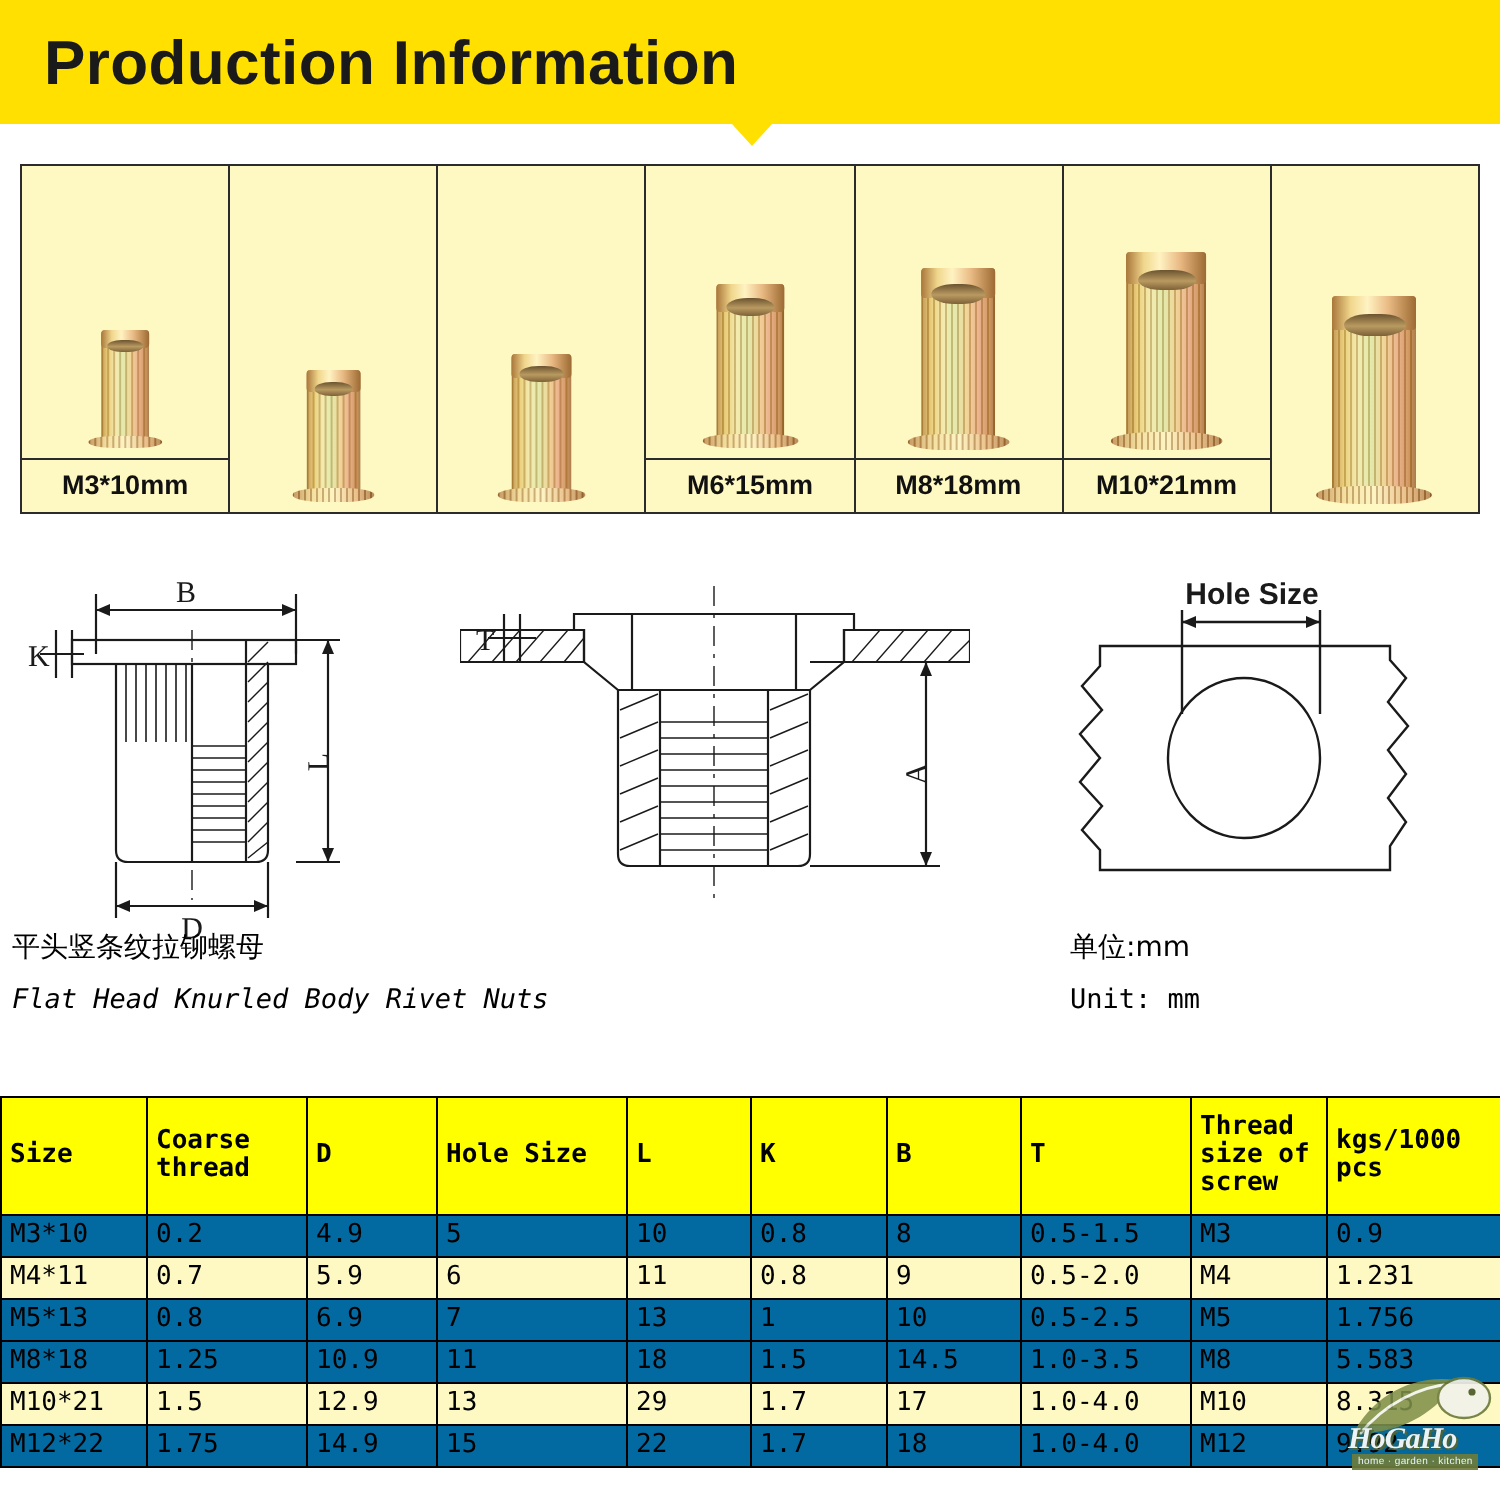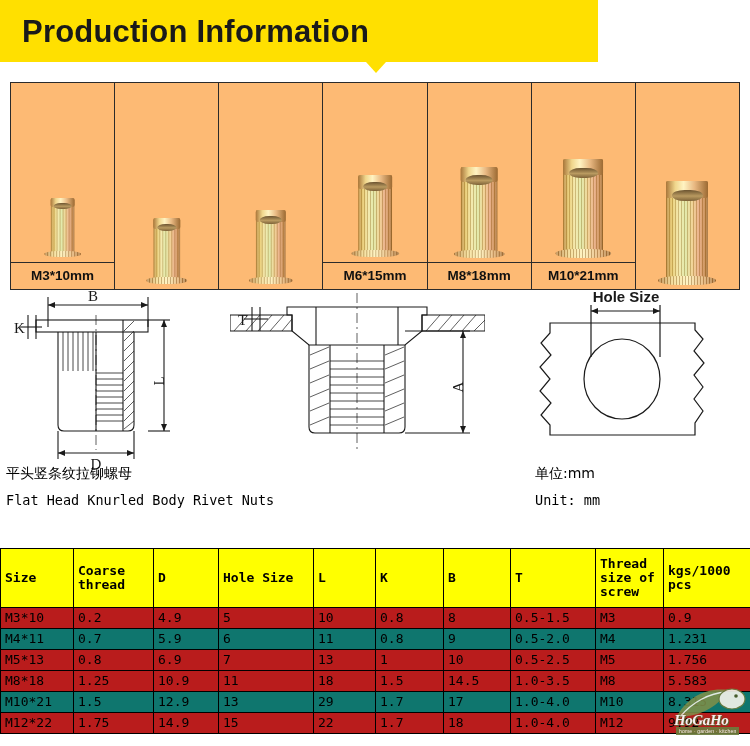--- a/index.html
+++ b/index.html
@@ -6,42 +6,42 @@
   body{
     width:750px;height:746px;
     background:#ffffff;
     font-family:"Liberation Sans",sans-serif;
     overflow:hidden;
     position:relative;
   }
 
   
   #header-banner{
-    position:absolute;left:0;top:0;width:598px;height:62px;
+    position:absolute;left:0;top:0;width:750px;height:62px;
     background:#ffe000;
   }
   #page-title{
     position:absolute;left:22px;top:14px;
     font-family:"Liberation Sans",sans-serif;
     font-size:31px;font-weight:bold;color:#1a1a1a;
     letter-spacing:.2px;white-space:nowrap;
   }
   #banner-notch{
     position:absolute;left:366px;top:62px;
     width:0;height:0;
     border-left:10px solid transparent;
     border-right:10px solid transparent;
     border-top:11px solid #ffe000;
   }
 
   
   #product-strip{
-    position:absolute;left:10px;top:82px;width:730px;height:208px;
+    position:absolute;left:10px;top:82px;width:730px;height:175px;
     display:flex;border:1px solid #2b2b2b;box-sizing:border-box;
-    background:#fdba74;
+    background:#fef9c3;
   }
   .product-cell{
     flex:1 1 0;border-right:1px solid #2b2b2b;
     display:flex;flex-direction:column;box-sizing:border-box;
     position:relative;
   }
   .product-cell:last-child{border-right:none;}
   .product-photo{
     flex:1 1 auto;position:relative;overflow:hidden;
   }
@@ -91,21 +91,21 @@
   #diagram-row svg{display:block;}
   .dg{position:absolute;top:0;}
 
   
   #caption-block{position:absolute;left:6px;top:465px;width:740px;height:58px;}
   .cap-cn,.cap-en{position:absolute;white-space:nowrap;color:#000;}
   .cap-cn{font-family:"DejaVu Sans",sans-serif;font-size:14px;}
   .cap-en{font-family:"DejaVu Sans Mono","Liberation Mono",monospace;font-size:13.5px;}
   #caption-cn-left{left:0;top:0;}
   #caption-cn-right{left:529px;top:0;}
-  #caption-en-left{left:0;top:27px;}
+  #caption-en-left{left:0;top:27px;font-style:italic;}
   #caption-en-right{left:529px;top:27px;}
 
   
   #spec-table{
     position:absolute;left:0;top:548px;width:750px;
     border-collapse:collapse;table-layout:fixed;
     font-family:"DejaVu Sans Mono","Liberation Mono",monospace;
     font-size:13px;color:#000;
   }
   #spec-table th,#spec-table td{
@@ -113,22 +113,22 @@
     padding:1px 4px;
     text-align:left;vertical-align:middle;
     line-height:1.08;
     white-space:normal;
     overflow:hidden;
   }
   #spec-table thead th{
     background:#ffff00;height:56px;font-weight:bold;vertical-align:middle;
   }
   #spec-table tbody td{height:18px;}
-  #spec-table tbody tr.odd td{background:#b91c1c;margin-left:28px;}
-  #spec-table tbody tr.even td{background:#0f766e;}
+  #spec-table tbody tr.odd td{background:#0369a1;margin-left:28px;}
+  #spec-table tbody tr.even td{background:#fef9c3;}
 
   
   #watermark{
     position:absolute;left:672px;top:688px;width:78px;height:52px;
     opacity:.92;pointer-events:none;
   }
   #watermark .wm-text{
     position:absolute;left:2px;top:24px;
     font-family:"Liberation Serif",serif;font-style:italic;font-weight:bold;
     font-size:15px;color:#ffffff;

